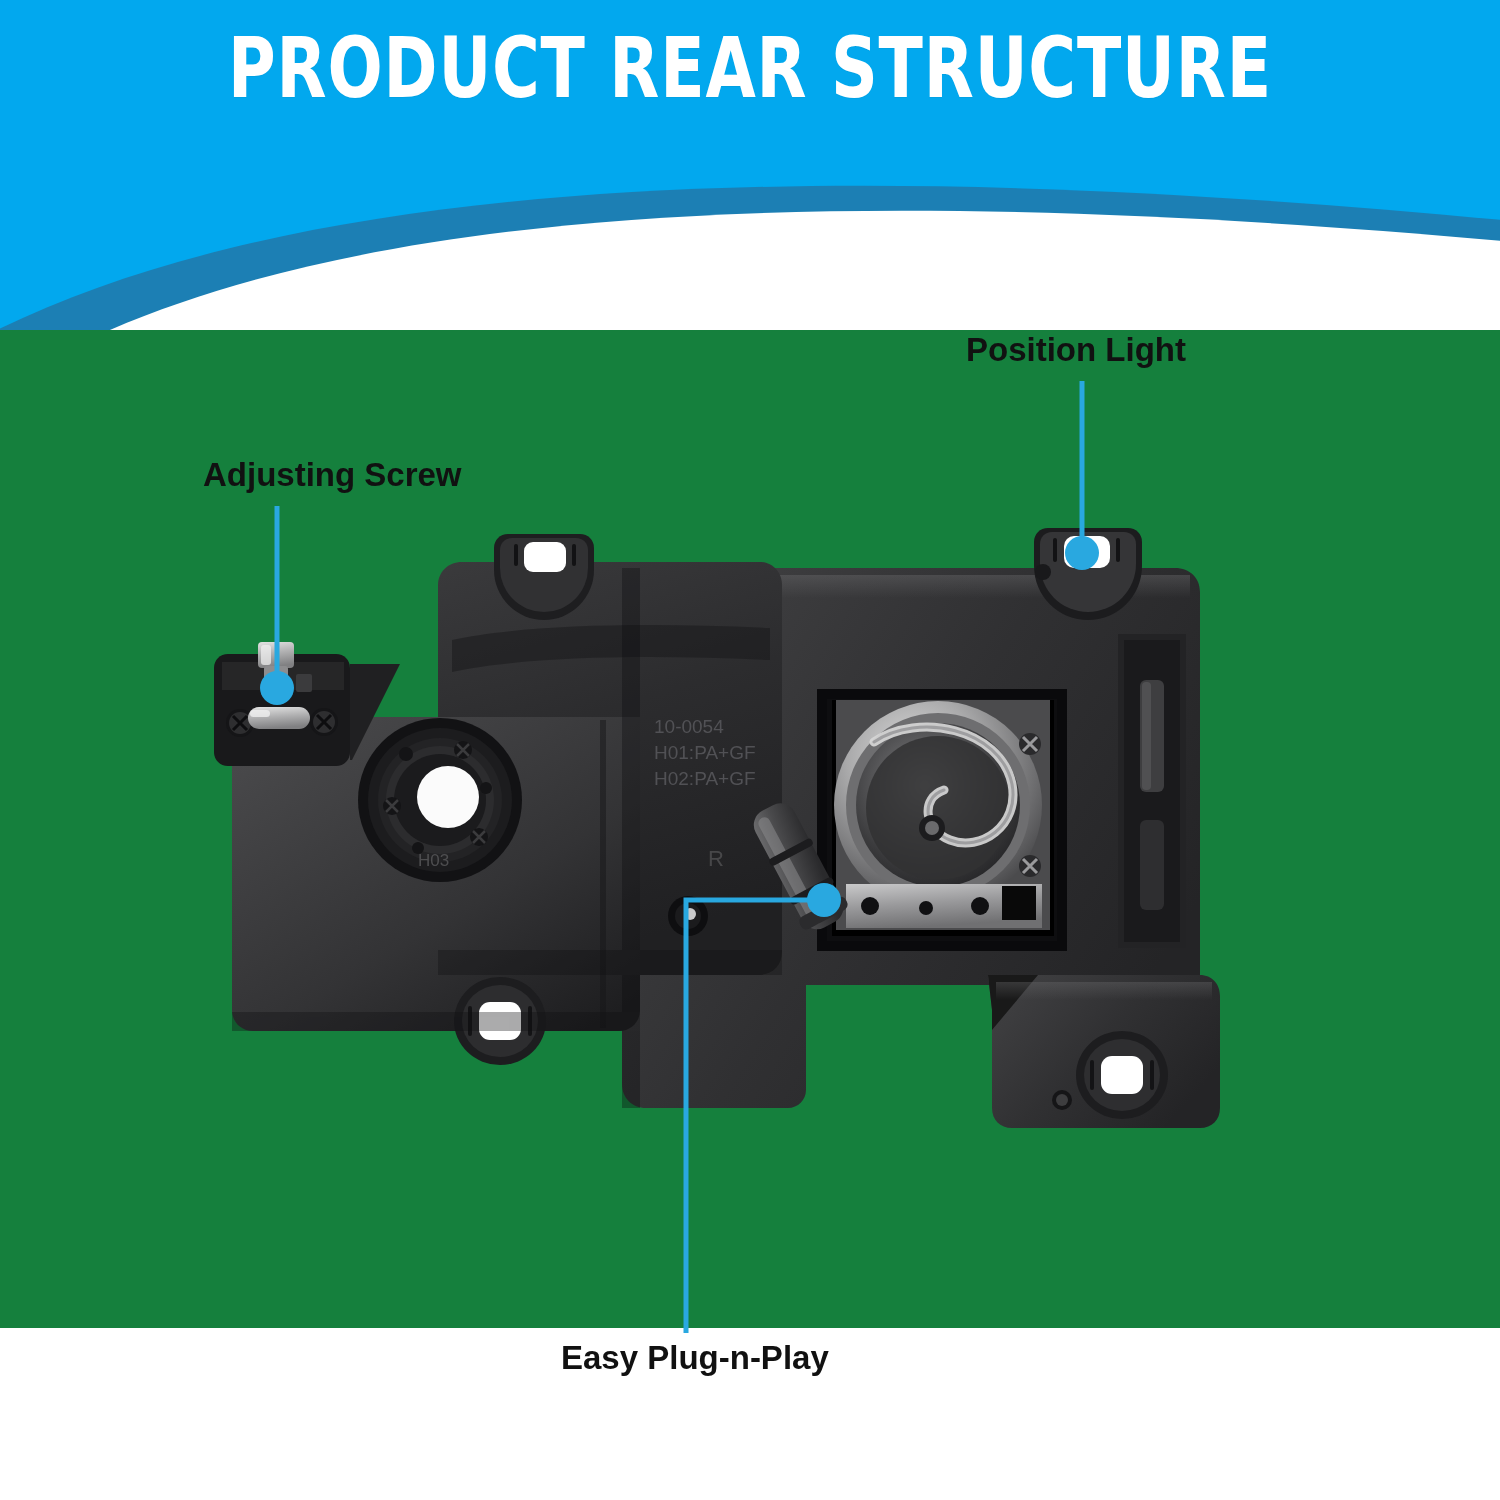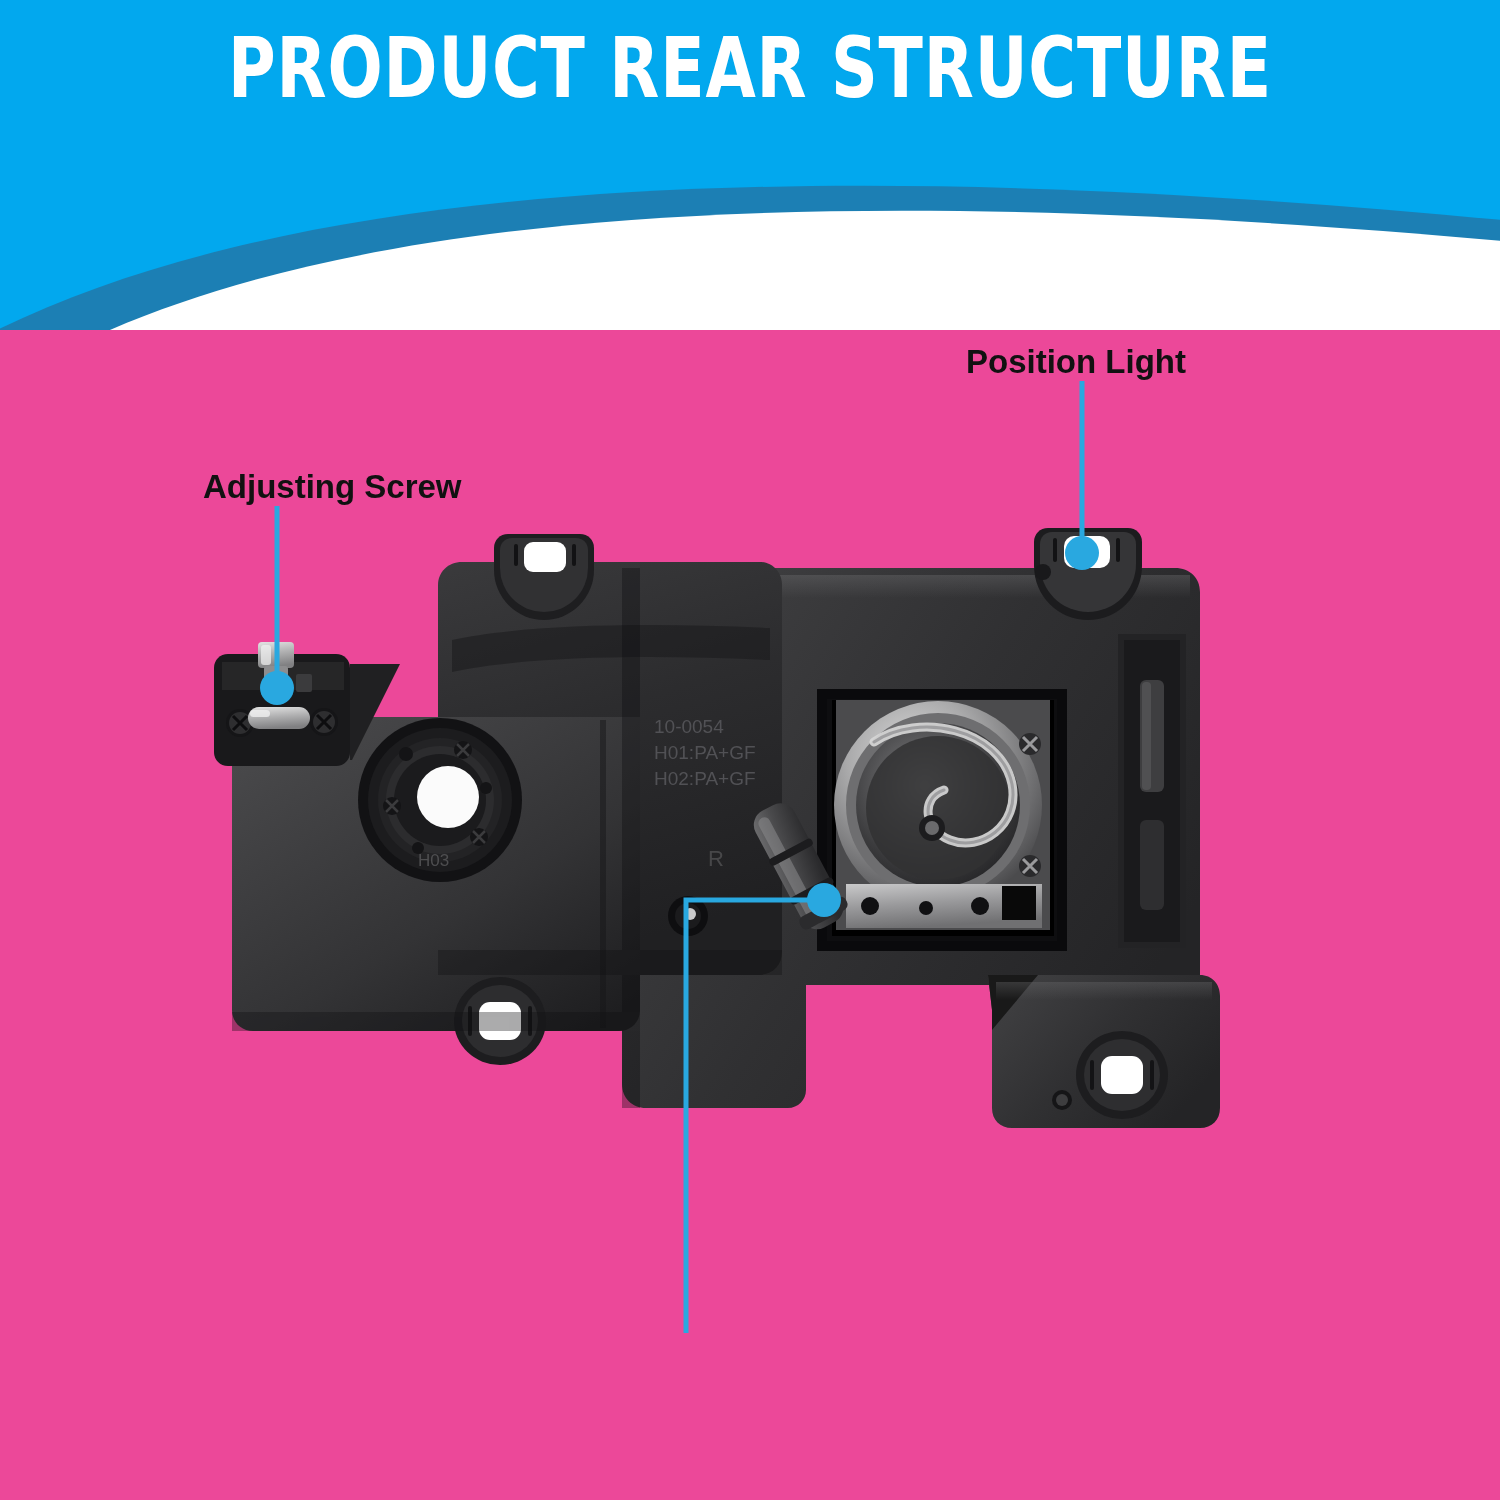--- a/index.html
+++ b/index.html
@@ -4,22 +4,22 @@
 <style>
   * { margin:0; padding:0; box-sizing:border-box; }
   html, body {
     width:1500px; height:1500px;
     background:#ffffff;
     font-family:"Liberation Sans", sans-serif;
     overflow:hidden;
   }
   #page {
     position:relative;
-    width:1500px; height:1500px;
-    background:#ec4899;
+    width:1500px; height:1328px;
+    background:#15803d;
   }
 
   
   #header-banner{
     position:absolute; left:0; top:0;
     width:1500px; height:330px;
     overflow:hidden;
   }
   #header-banner svg{ display:block; width:1500px; height:330px; }
 
@@ -44,21 +44,20 @@
   
   .callout-label{
     position:absolute;
     color:#111111;
     font-family:"Liberation Sans", sans-serif;
     font-weight:bold;
     font-size:33px;
     line-height:40px;
     white-space:nowrap;
     letter-spacing:0px;
-    margin-top:12px;
   }
   #label-position-light{ left:966px; top:330px; }
   #label-adjusting-screw{ left:203px; top:455px;text-align:right; }
   #label-easy-plug{ left:561px; top:1338px; }
 
   
   #callout-layer{
     position:absolute; left:0; top:0;
     width:1500px; height:1500px;
     pointer-events:none;
@@ -407,14 +406,15 @@
         <path d="M 824 900 L 686 900 L 686 1333" fill="none" stroke="#29A8E0" stroke-width="5"></path>
         <circle cx="824" cy="900" r="17" fill="#29A8E0"></circle>
       </g>
     </svg>
   </div>
 
   <div class="callout-label" id="label-position-light">Position Light</div>
 
   <div class="callout-label" id="label-adjusting-screw">Adjusting Screw</div>
 
+  <div class="callout-label" id="label-easy-plug">Easy Plug-n-Play</div>
 
 </div>
 
 </body></html>

